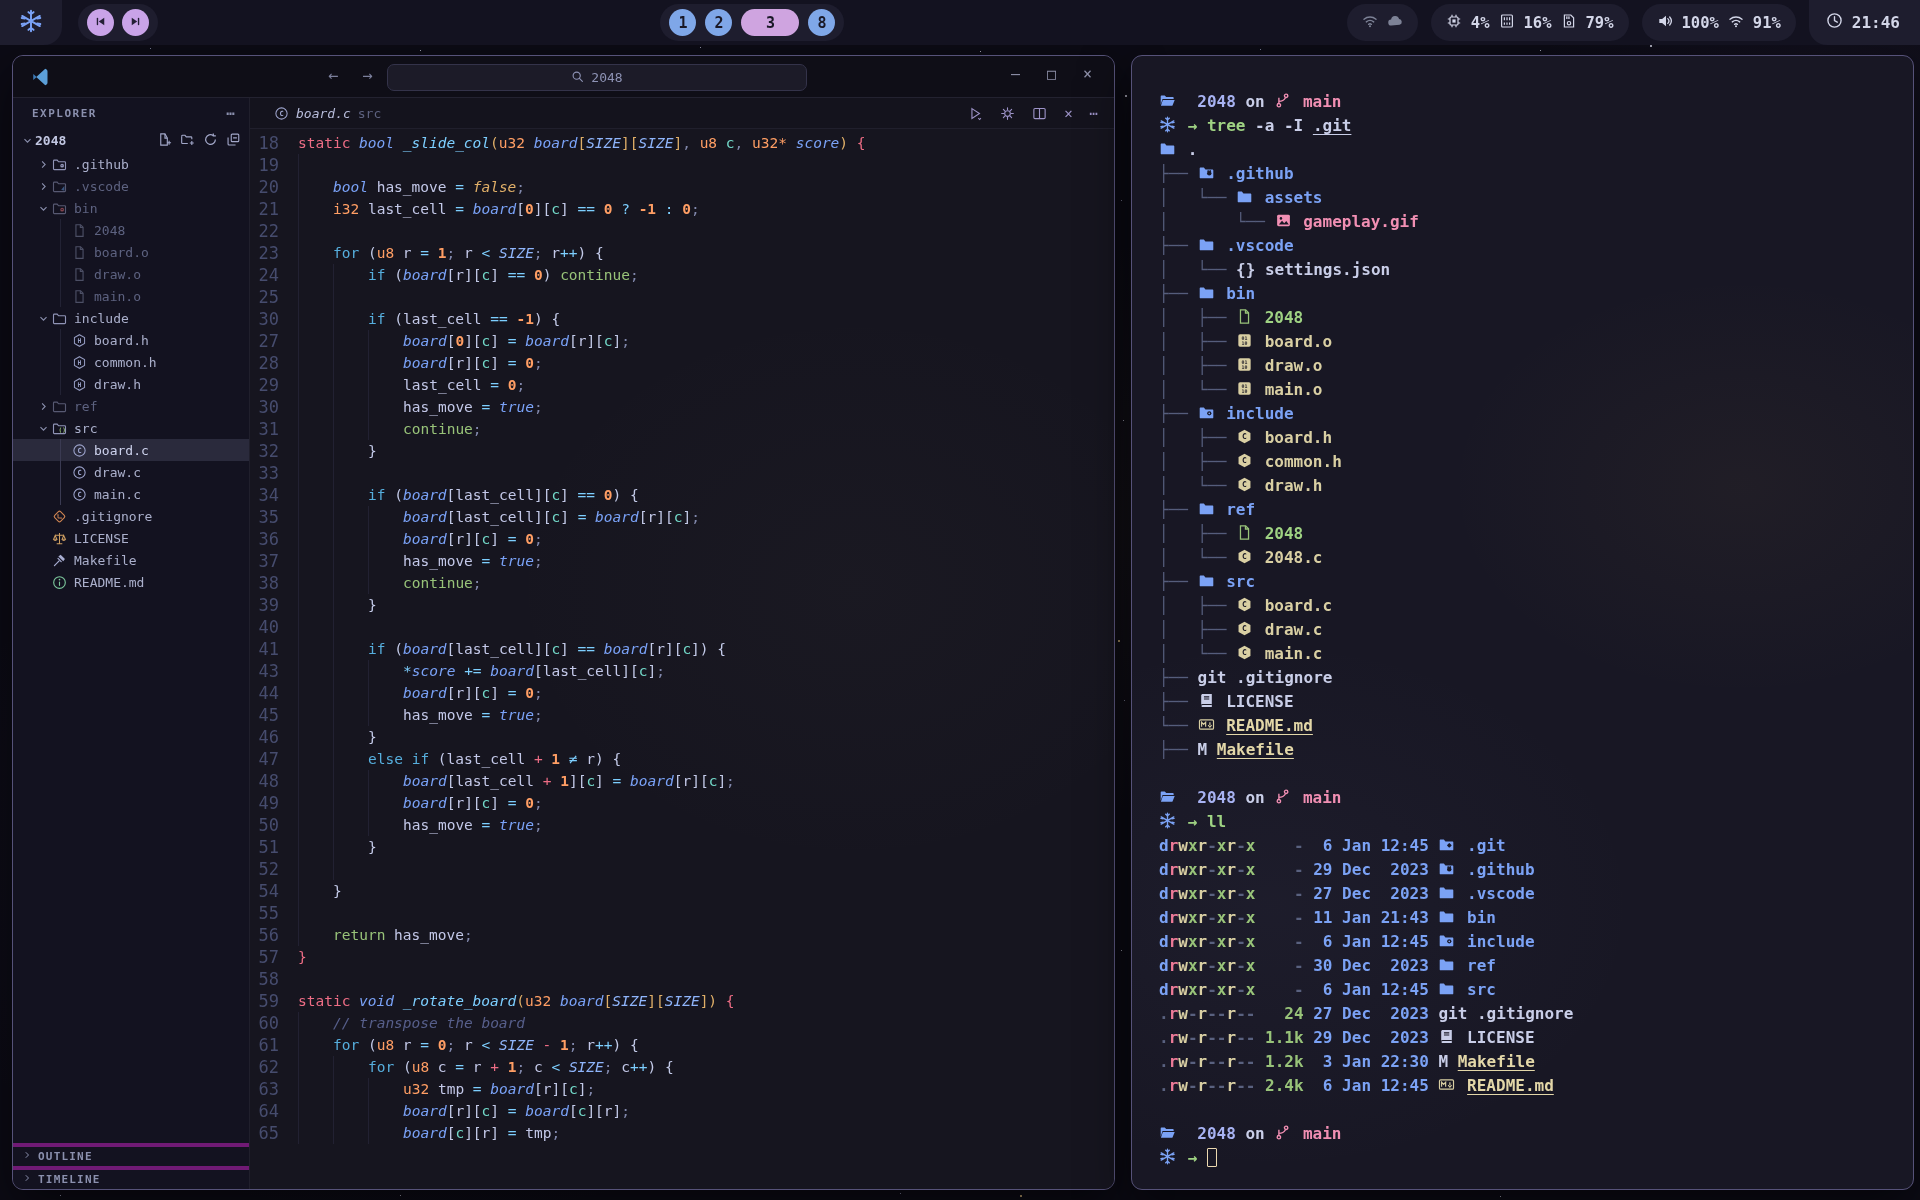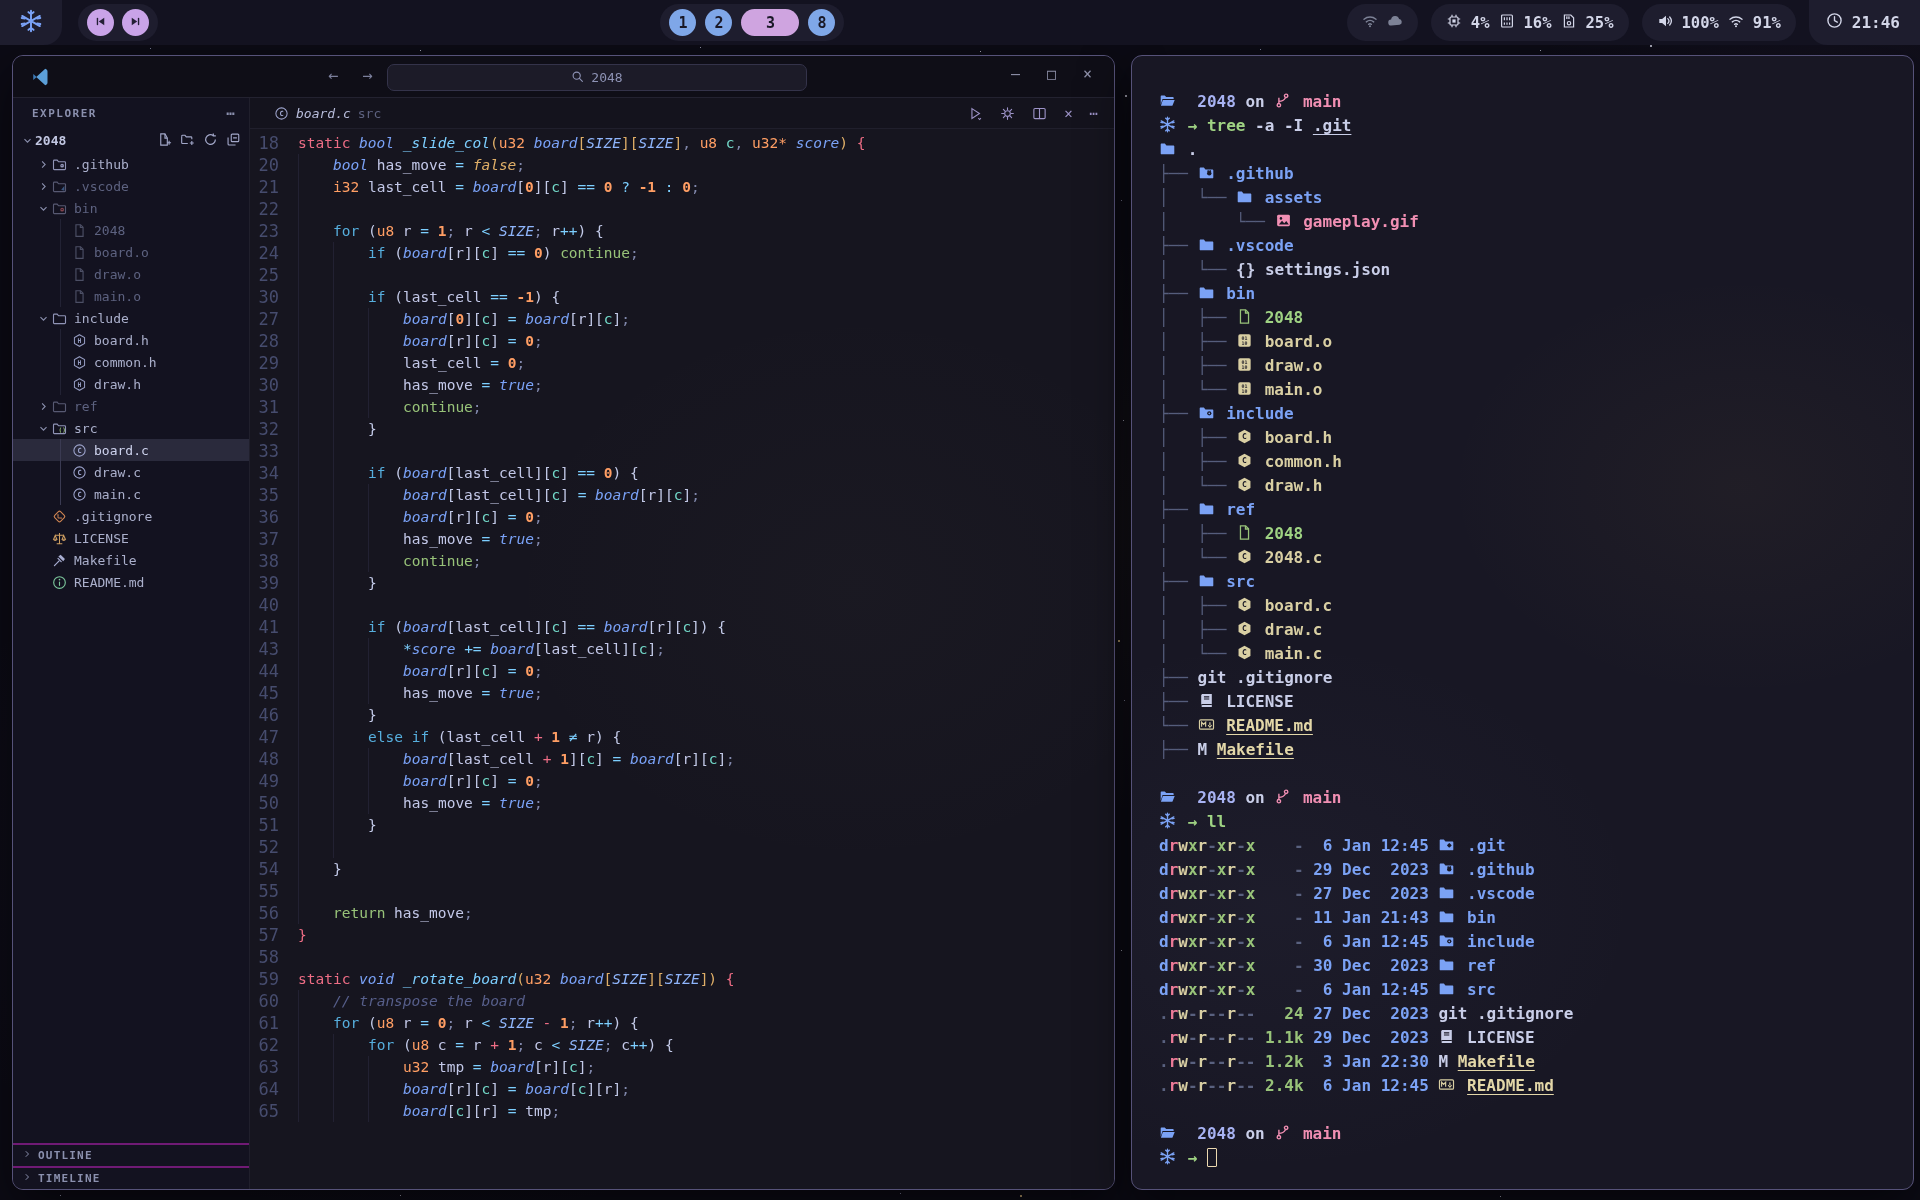--- a/index.html
+++ b/index.html
@@ -73,21 +73,21 @@
   .ei[data-icon="git-diamond"]{color:#d08552;}
   .ei[data-icon="scales"]{color:#cf9f62;}
   .ei[data-icon="hammer"]{color:#a9aed2;}
   .ei[data-icon="info"]{color:#7cc79c;}
   .exg{position:absolute;left:47px;top:0;height:100%;width:1px;background:#222234;}
   .exg.bright{background:#3a3a52;}
   .exactions{position:absolute;right:8px;top:4px;display:flex;gap:8px;color:#a2a7c8;}
   .exactions span{width:15px;height:15px;cursor:pointer;}
   .exactions svg{width:15px;height:15px;}
   .sb-bottom{position:absolute;left:0;right:0;bottom:0;}
-  .sb-sec{height:23px;border-top:2px solid #701a75;display:flex;align-items:center;gap:6px;padding-left:9px;color:#8b90ae;font-size:11px;font-weight:700;letter-spacing:1.2px;cursor:pointer;}
+  .sb-sec{height:23px;border-top:4px solid #701a75;display:flex;align-items:center;gap:6px;padding-left:9px;color:#8b90ae;font-size:11px;font-weight:700;letter-spacing:1.2px;cursor:pointer;}
   .sb-sec svg{width:10px;height:10px;}
 
   
   .editor{flex:1;position:relative;background:radial-gradient(500px 400px at 70% 45%, rgba(150,140,120,.03), transparent 70%),#16151f;}
   .tabbar{height:31px;display:flex;align-items:center;background:#14131d;border-bottom:1px solid #201f2c;padding-left:10px;}
   .tab{display:flex;align-items:center;gap:7px;padding:0 14px;height:100%;cursor:pointer;}
   .tab .ei{margin-right:0;width:15px;height:15px;}
   .tabname{font-style:italic;font-size:13px;color:#b9bedd;}
   .tabpath{font-size:13px;color:#5d6280;}
   .tabactions{margin-left:auto;display:flex;gap:17px;padding-right:16px;color:#9d93c8;align-items:center;font-size:14px;}
@@ -192,21 +192,21 @@
               <rect x="2.6" y="2" width="10.8" height="12" rx="1"></rect>
               <path d="M5.4 4.2v3M8 4.2v3M10.6 4.2v3M5.4 9.4v2.4M8 9.4v2.4M10.6 9.4v2.4"></path>
             </svg></span>
         <span>16%</span>
         <span data-icon="disk"><svg viewBox="0 0 16 16" fill="none" stroke="currentColor" stroke-width="1.2">
               <path d="M3.4 2h6.4l2.8 2.8v9.2H3.4z"></path>
               <rect x="5.2" y="3.4" width="1.3" height="2.6" fill="currentColor" stroke="none"></rect>
               <rect x="7.3" y="3.4" width="1.3" height="2.6" fill="currentColor" stroke="none"></rect>
               <circle cx="8" cy="10.2" r="1.7"></circle>
             </svg></span>
-        <span>25%</span>
+        <span>79%</span>
       </div>
       <div class="pill tpill">
         <span data-icon="speaker"><svg viewBox="0 0 16 16">
               <path d="M2.3 6v4h2.8L9 13.2V2.8L5.1 6z" fill="currentColor"></path>
               <path d="M10.8 5.6a3.4 3.4 0 0 1 0 4.8M12.7 4a6.2 6.2 0 0 1 0 8" fill="none" stroke="currentColor" stroke-width="1.3" stroke-linecap="round"></path>
             </svg></span>
         <span>100%</span>
         <span data-icon="wifi"><svg viewBox="0 0 16 16" fill="none" stroke="currentColor" stroke-width="1.4" stroke-linecap="round">
               <path d="M2 6.3a9.2 9.2 0 0 1 12 0M4.3 8.9a5.8 5.8 0 0 1 7.4 0M6.6 11.3a2.5 2.5 0 0 1 2.8 0"></path>
               <circle cx="8" cy="13.2" r="1" fill="currentColor" stroke="none"></circle>
@@ -554,20 +554,21 @@
                   <rect x="2" y="2.6" width="12" height="10.8" rx="1.2"></rect>
                   <path d="M8 2.6v10.8"></path>
                 </svg>
               </span>
             <span>✕</span>
             <span>⋯</span>
           </div>
         </div>
         <div class="code" id="code">
             <div class="cl"><span class="ln">18</span><span class="ct"><span class="k">static </span><span class="it">bool </span><span class="fn">_slide_col</span><span class="g">(</span><span class="t">u32 </span><span class="it">board</span><span class="g">[</span><span class="iti">SIZE</span><span class="g">][</span><span class="iti">SIZE</span><span class="g">]</span><span class="s">, </span><span class="t">u8 </span><span class="p">c</span><span class="s">, </span><span class="t">u32* </span><span class="it">score</span><span class="g">) </span><span class="k">{</span></span></div>
+            <div class="cl"><span class="ln">19</span><span class="ct"><span class="ig"></span></span></div>
             <div class="cl"><span class="ln">20</span><span class="ct"><span class="ig"></span><span class="it">bool </span><span class="v">has_move </span><span class="o">= </span><span class="fa">false</span><span class="s">;</span></span></div>
             <div class="cl"><span class="ln">21</span><span class="ct"><span class="ig"></span><span class="t">i32 </span><span class="v">last_cell </span><span class="o">= </span><span class="it">board</span><span class="w">[</span><span class="n">0</span><span class="w">][</span><span class="p">c</span><span class="w">] </span><span class="o">== </span><span class="n">0 </span><span class="o">? </span><span class="n">-1 </span><span class="o">: </span><span class="n">0</span><span class="s">;</span></span></div>
             <div class="cl"><span class="ln">22</span><span class="ct"><span class="ig"></span></span></div>
             <div class="cl"><span class="ln">23</span><span class="ct"><span class="ig"></span><span class="c">for </span><span class="w">(</span><span class="t">u8 </span><span class="v">r </span><span class="o">= </span><span class="n">1</span><span class="s">; </span><span class="v">r </span><span class="o">&lt; </span><span class="iti">SIZE</span><span class="s">; </span><span class="v">r</span><span class="o">++</span><span class="w">) </span><span class="w">{</span></span></div>
             <div class="cl"><span class="ln">24</span><span class="ct"><span class="ig"></span><span class="ig"></span><span class="c">if </span><span class="w">(</span><span class="it">board</span><span class="w">[</span><span class="v">r</span><span class="w">][</span><span class="p">c</span><span class="w">] </span><span class="o">== </span><span class="n">0</span><span class="w">) </span><span class="f">continue</span><span class="s">;</span></span></div>
             <div class="cl"><span class="ln">25</span><span class="ct"><span class="ig"></span><span class="ig"></span></span></div>
             <div class="cl"><span class="ln">30</span><span class="ct"><span class="ig"></span><span class="ig"></span><span class="c">if </span><span class="w">(</span><span class="v">last_cell </span><span class="o">== </span><span class="n">-1</span><span class="w">) </span><span class="w">{</span></span></div>
             <div class="cl"><span class="ln">27</span><span class="ct"><span class="ig"></span><span class="ig"></span><span class="ig"></span><span class="it">board</span><span class="w">[</span><span class="n">0</span><span class="w">][</span><span class="p">c</span><span class="w">] </span><span class="o">= </span><span class="it">board</span><span class="w">[</span><span class="v">r</span><span class="w">][</span><span class="p">c</span><span class="w">]</span><span class="s">;</span></span></div>
             <div class="cl"><span class="ln">28</span><span class="ct"><span class="ig"></span><span class="ig"></span><span class="ig"></span><span class="it">board</span><span class="w">[</span><span class="v">r</span><span class="w">][</span><span class="p">c</span><span class="w">] </span><span class="o">= </span><span class="n">0</span><span class="s">;</span></span></div>
             <div class="cl"><span class="ln">29</span><span class="ct"><span class="ig"></span><span class="ig"></span><span class="ig"></span><span class="v">last_cell </span><span class="o">= </span><span class="n">0</span><span class="s">;</span></span></div>

